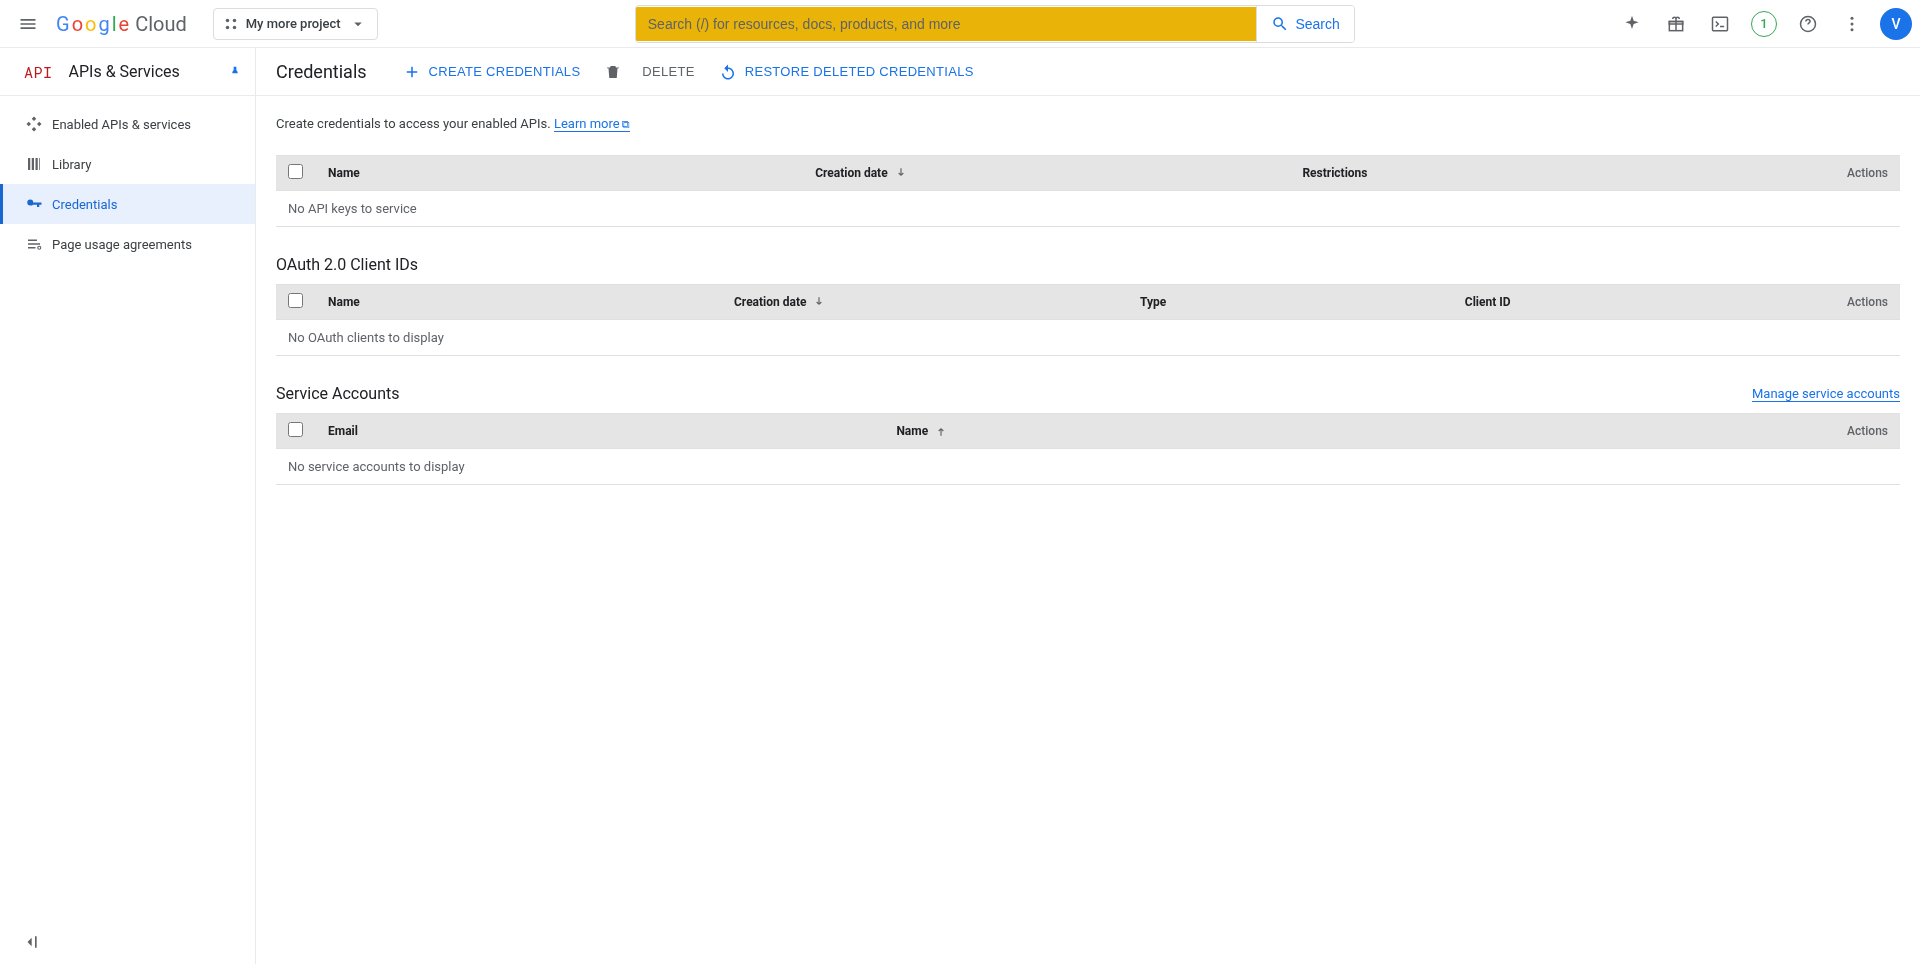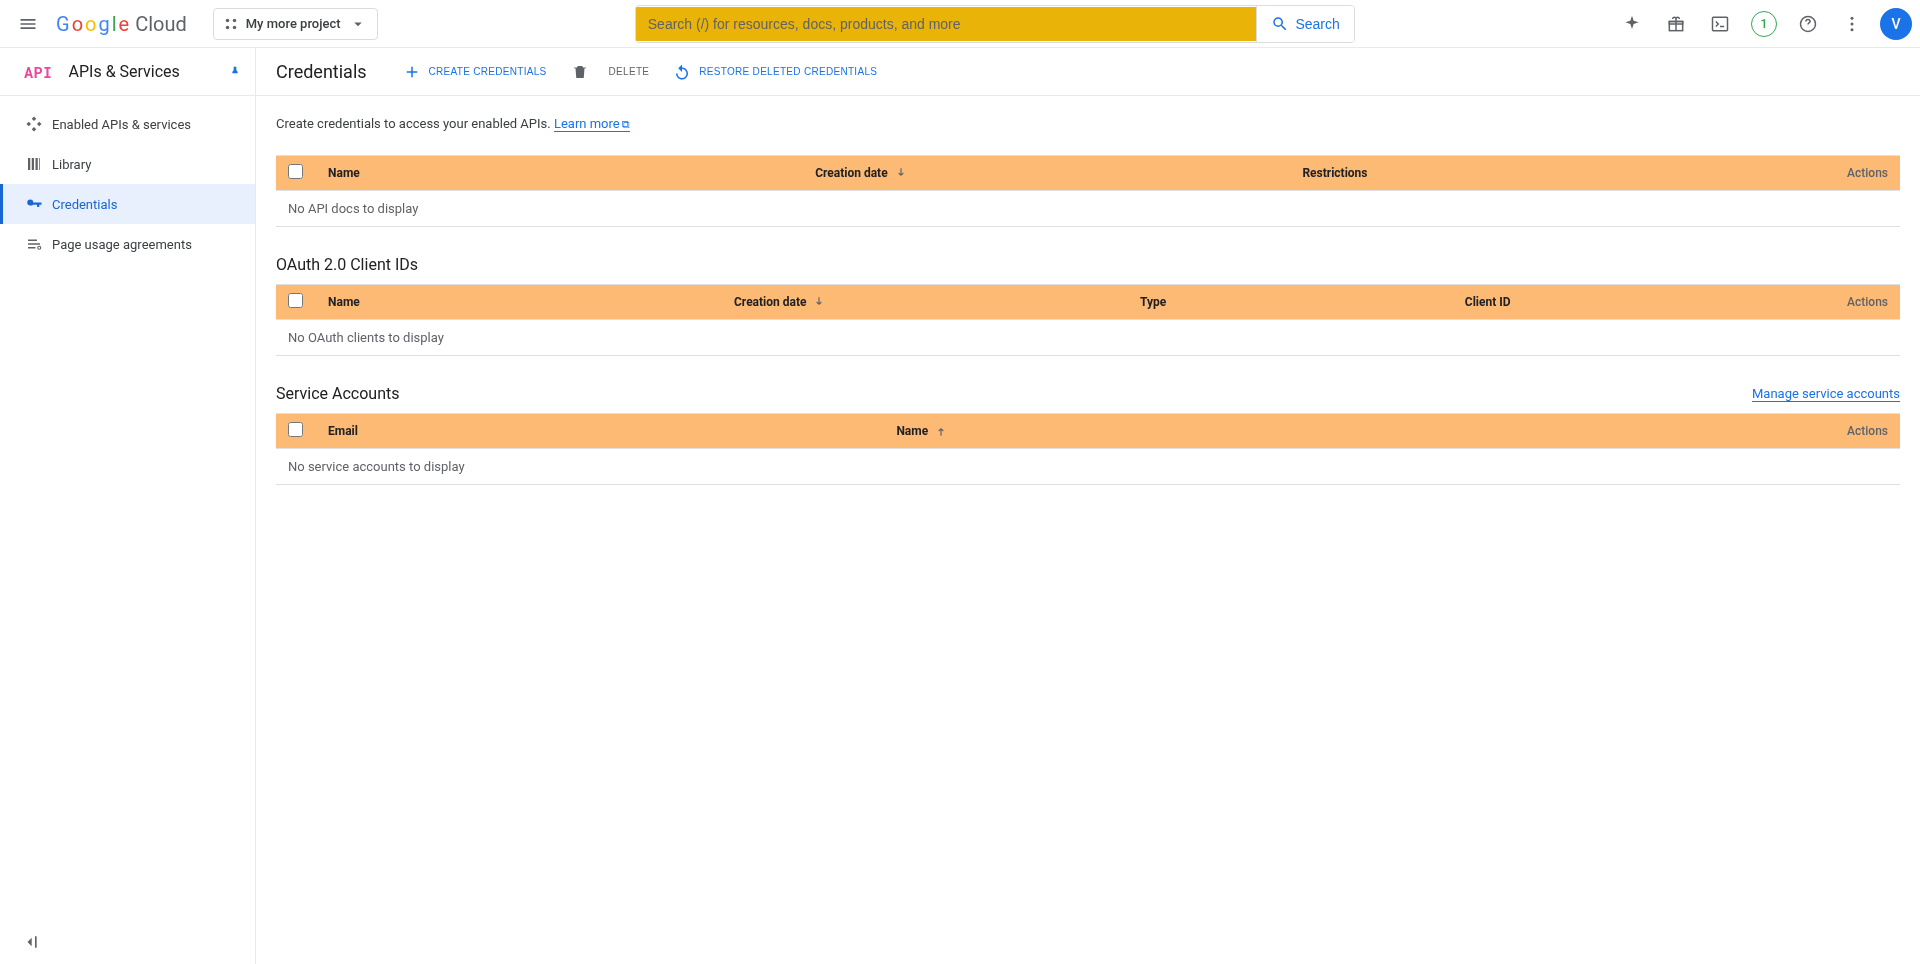--- a/index.html
+++ b/index.html
@@ -76,21 +76,21 @@
 
 .sidebar {
   width: 256px; border-right: 1px solid #e8eaed;
   display: flex; flex-direction: column;
   flex-shrink: 0; position: relative;
 }
 .sidebar-header {
   height: 48px; display: flex; align-items: center; gap: 16px;
   padding: 0 12px 0 24px; border-bottom: 1px solid #e8eaed; font-size: 16px; font-weight: 400;
 }
-.sidebar-header .api-icon { font-family: 'Roboto Mono', monospace; font-weight: 700; font-size: 15px; letter-spacing: 0.5px; color: #ec4899; }
+.sidebar-header .api-icon { font-family: 'Roboto Mono', monospace; font-weight: 400; font-size: 15px; letter-spacing: 0.5px; color: #b91c1c; }
 .pin-area { margin-left: auto; color: #1a73e8; }
 .sidebar-nav { padding: 8px 0; }
 .nav-item {
   display: flex; align-items: center; gap: 8px;
   height: 40px; padding: 0 12px 0 24px;
   font-size: 13px; color: #3c4043; cursor: pointer;
 }
 .nav-item.active { background: #e8f0fe; color: #1967d2; border-left: 3px solid #1967d2; padding-left: 21px; }
 .nav-item.active .nav-icon { color: #1967d2; }
 .nav-icon { width: 20px; height: 20px; display: flex; align-items: center; justify-content: center; color: #5f6368; flex-shrink: 0; }
@@ -101,38 +101,38 @@
 
 
 .main { flex: 1; display: flex; flex-direction: column; overflow: auto; }
 .action-bar {
   height: 48px; display: flex; align-items: center; gap: 24px;
   padding: 0 20px; border-bottom: 1px solid #e8eaed;
 }
 .page-title { font-size: 18px; font-weight: 400; color: #202124; margin-right: 12px; }
 .action-btn {
   display: flex; align-items: center; gap: 8px;
-  font-size: 10px; font-weight: 500; letter-spacing: 0.3px;
+  font-size: 13px; font-weight: 500; letter-spacing: 0.3px;
   cursor: pointer; color: #1a73e8; background: none; border: none;
   text-transform: uppercase;
 }
 .action-btn.muted { color: #5f6368; gap: 20px; }
 
 .content { padding: 20px; }
 .intro-text { font-size: 13px; color: #3c4043; margin-bottom: 24px; }
 .intro-text a { color: #1a73e8; text-decoration: none; border-bottom: 1px solid #1a73e8; }
 .ext-icon { font-size: 11px; margin-left: 2px; }
 
 .section { margin-bottom: 28px; }
 .section-header { display: flex; align-items: center; justify-content: space-between; margin-bottom: 10px; }
 .section-title { font-size: 16px; font-weight: 400; color: #202124; }
 .section-link { font-size: 13px; color: #1a73e8; text-decoration: none; border-bottom: 1px solid #1a73e8; cursor: pointer; }
 
 .data-table { width: 100%; border-collapse: collapse; }
-.data-table thead tr { background: #fdba74; border-top: 1px solid #e0e0e0; border-bottom: 1px solid #e0e0e0; }
+.data-table thead tr { background: #e5e5e5; border-top: 1px solid #e0e0e0; border-bottom: 1px solid #e0e0e0; }
 .data-table th {
   text-align: left; font-size: 12px; font-weight: 700; color: #202124;
   padding: 8px 12px; white-space: nowrap;
 }
 .data-table th.actions-col { text-align: right; color: #5f6368; font-weight: 500; }
 .data-table td { padding: 10px 12px; font-size: 13px; color: #5f6368; border-bottom: 1px solid #e0e0e0; }
 .checkbox-cell { width: 40px; text-align: center; }
 .checkbox-cell input { width: 15px; height: 15px; cursor: pointer; }
 .sort-arrow { margin-left: 6px; color: #5f6368; vertical-align: middle; }
 .empty-row td { color: #5f6368; }
@@ -312,21 +312,21 @@
               <th style="width:30%">Name</th>
               <th style="width:30%"><span>Creation date</span><svg class="sort-arrow" width="14" height="14" viewBox="0 0 24 24" fill="#5f6368" style="display:inline-block">
                     <path d="M12 4v12m0 0l-4-4m4 4l4-4" stroke="#5f6368" stroke-width="2" fill="none"></path>
                   </svg></th>
               <th>Restrictions</th>
               <th class="actions-col">Actions</th>
             </tr>
           </thead>
           <tbody>
             <tr class="empty-row">
-                <td colspan="5">No API docs to display</td>
+                <td colspan="5">No API keys to service</td>
               </tr>
           </tbody>
         </table>
       </div>
 
       <div class="section">
         <div class="section-header">
           <span class="section-title">OAuth 2.0 Client IDs</span>
         </div>
         <table class="data-table">

